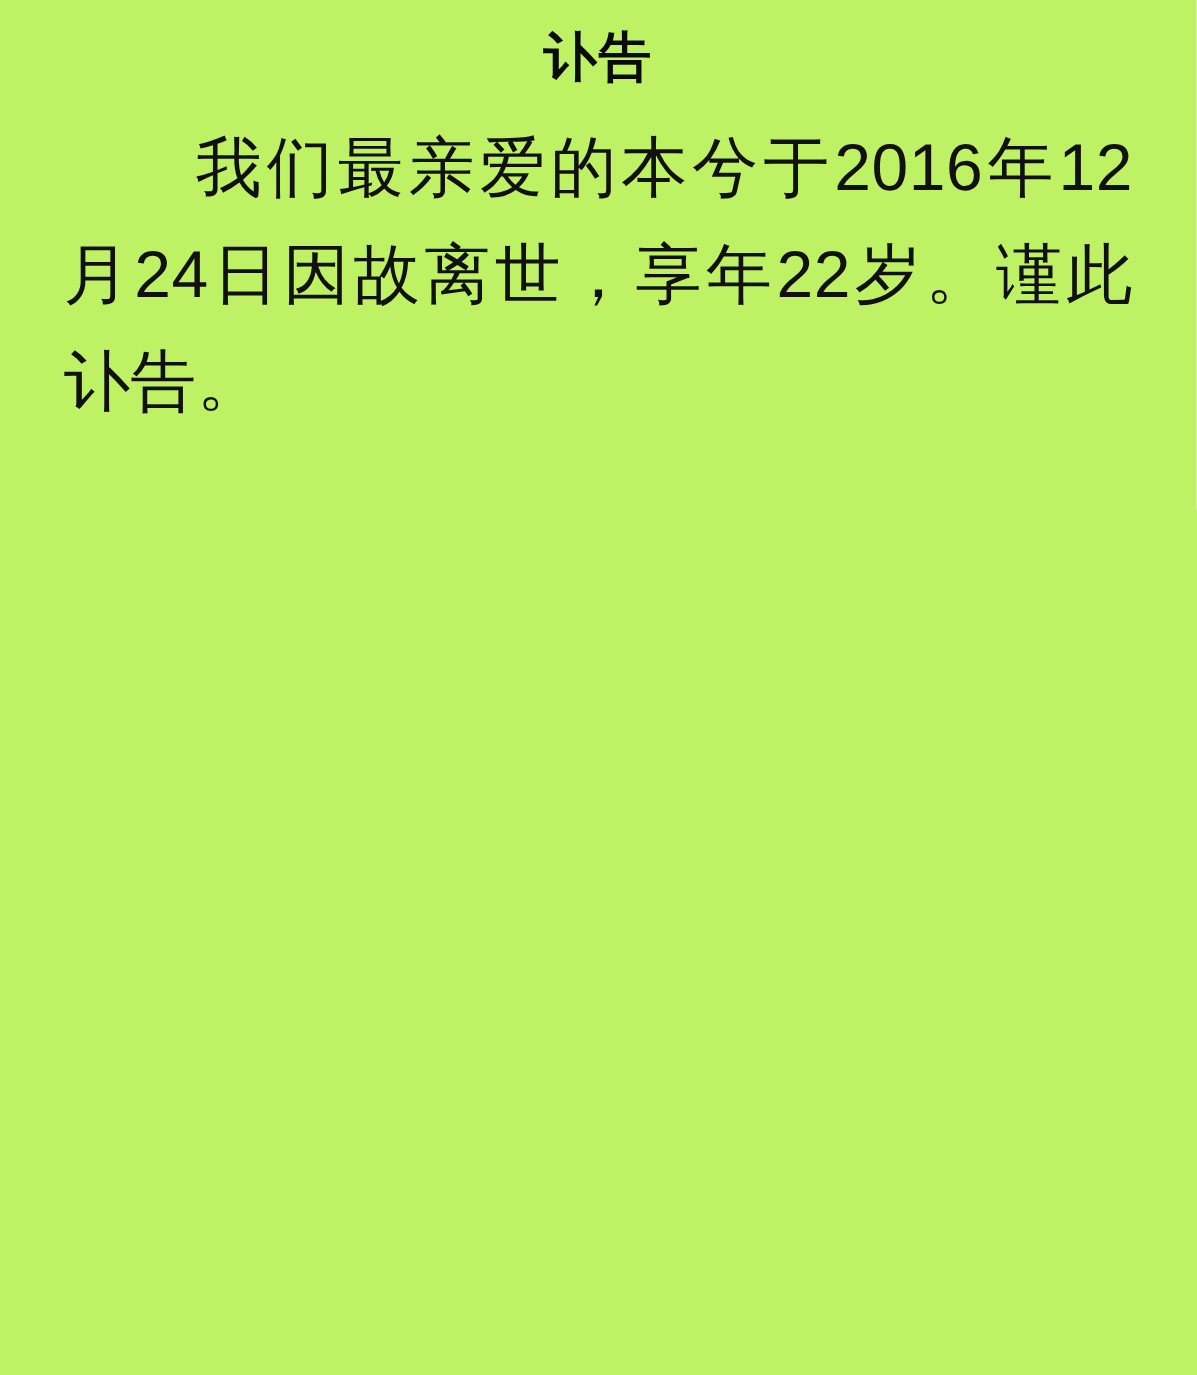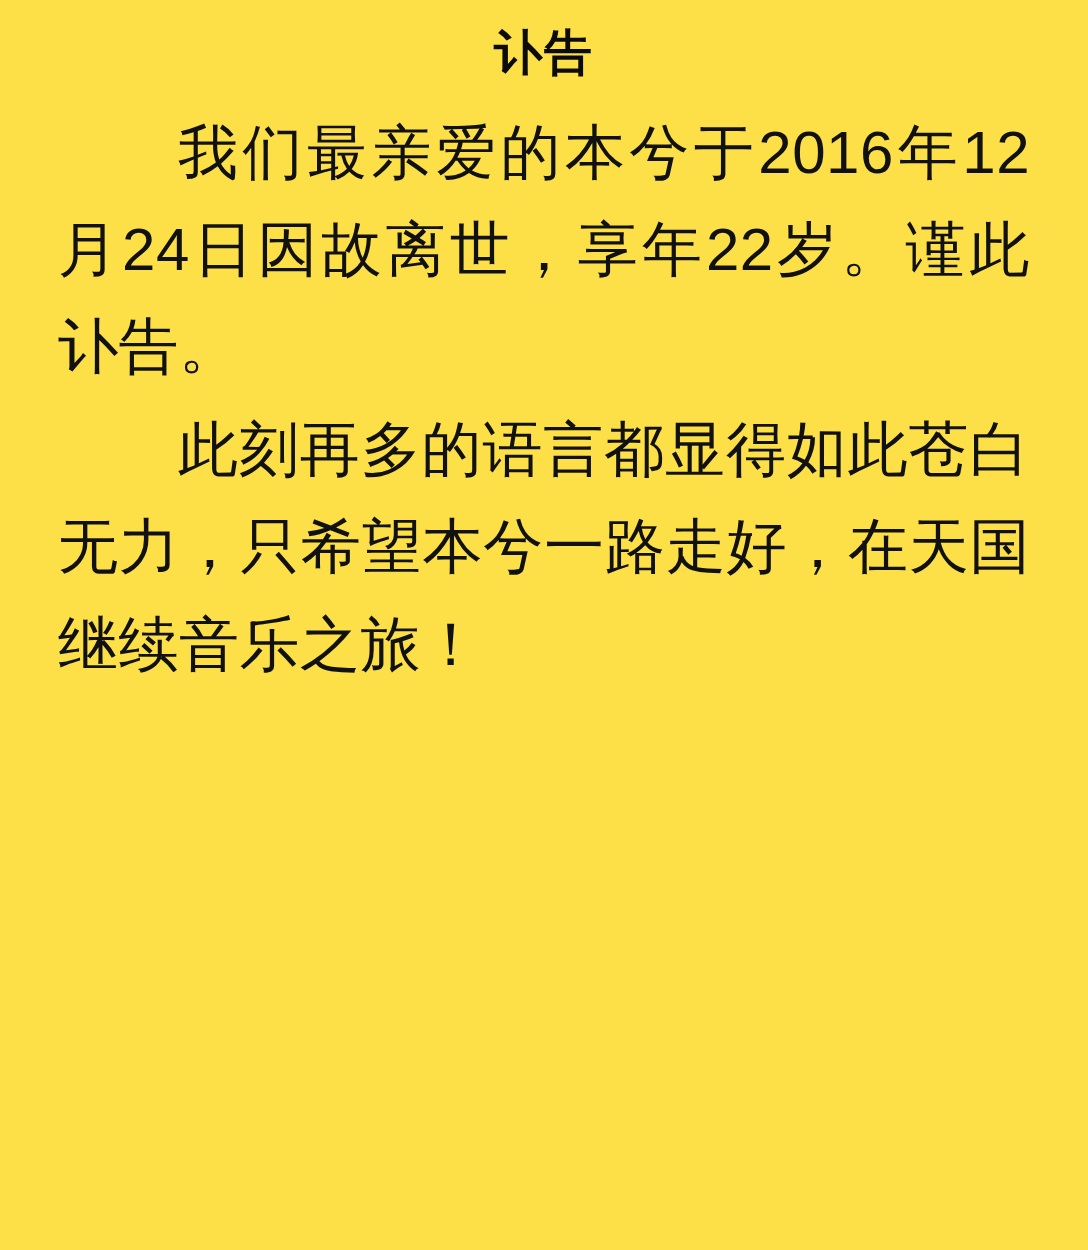--- a/index.html
+++ b/index.html
@@ -11,21 +11,21 @@
     width: 1088px;
     height: 1250px;
     font-family: "Liberation Sans", "DejaVu Sans", sans-serif;
     color: #101010;
     overflow: hidden;
   }
   .page {
     position: relative;
     width: 1088px;
     height: 1250px;
-    background: #fde047;
+    background: #bef264;
     box-sizing: border-box;
     padding: 10px 58px 0 58px;
   }
   .doc-title {
     text-align: center;
     font-size: 48px;
     font-weight: 700;
     letter-spacing: 2px;
     line-height: 1.2;
     margin: 14px 0 22px 0;
@@ -47,15 +47,14 @@
     margin-bottom: 0;
   }
 </style>
 </head>
 <body>
 
 <div class="page">
   <h1 class="doc-title">讣告</h1>
   <div class="doc-body">
     <p class="para">我们最亲爱的本兮于2016年12月24日因故离世，享年22岁。谨此讣告。</p>
-    <p class="para">此刻再多的语言都显得如此苍白无力，只希望本兮一路走好，在天国继续音乐之旅！</p>
   </div>
 </div>
 
 </body></html>

